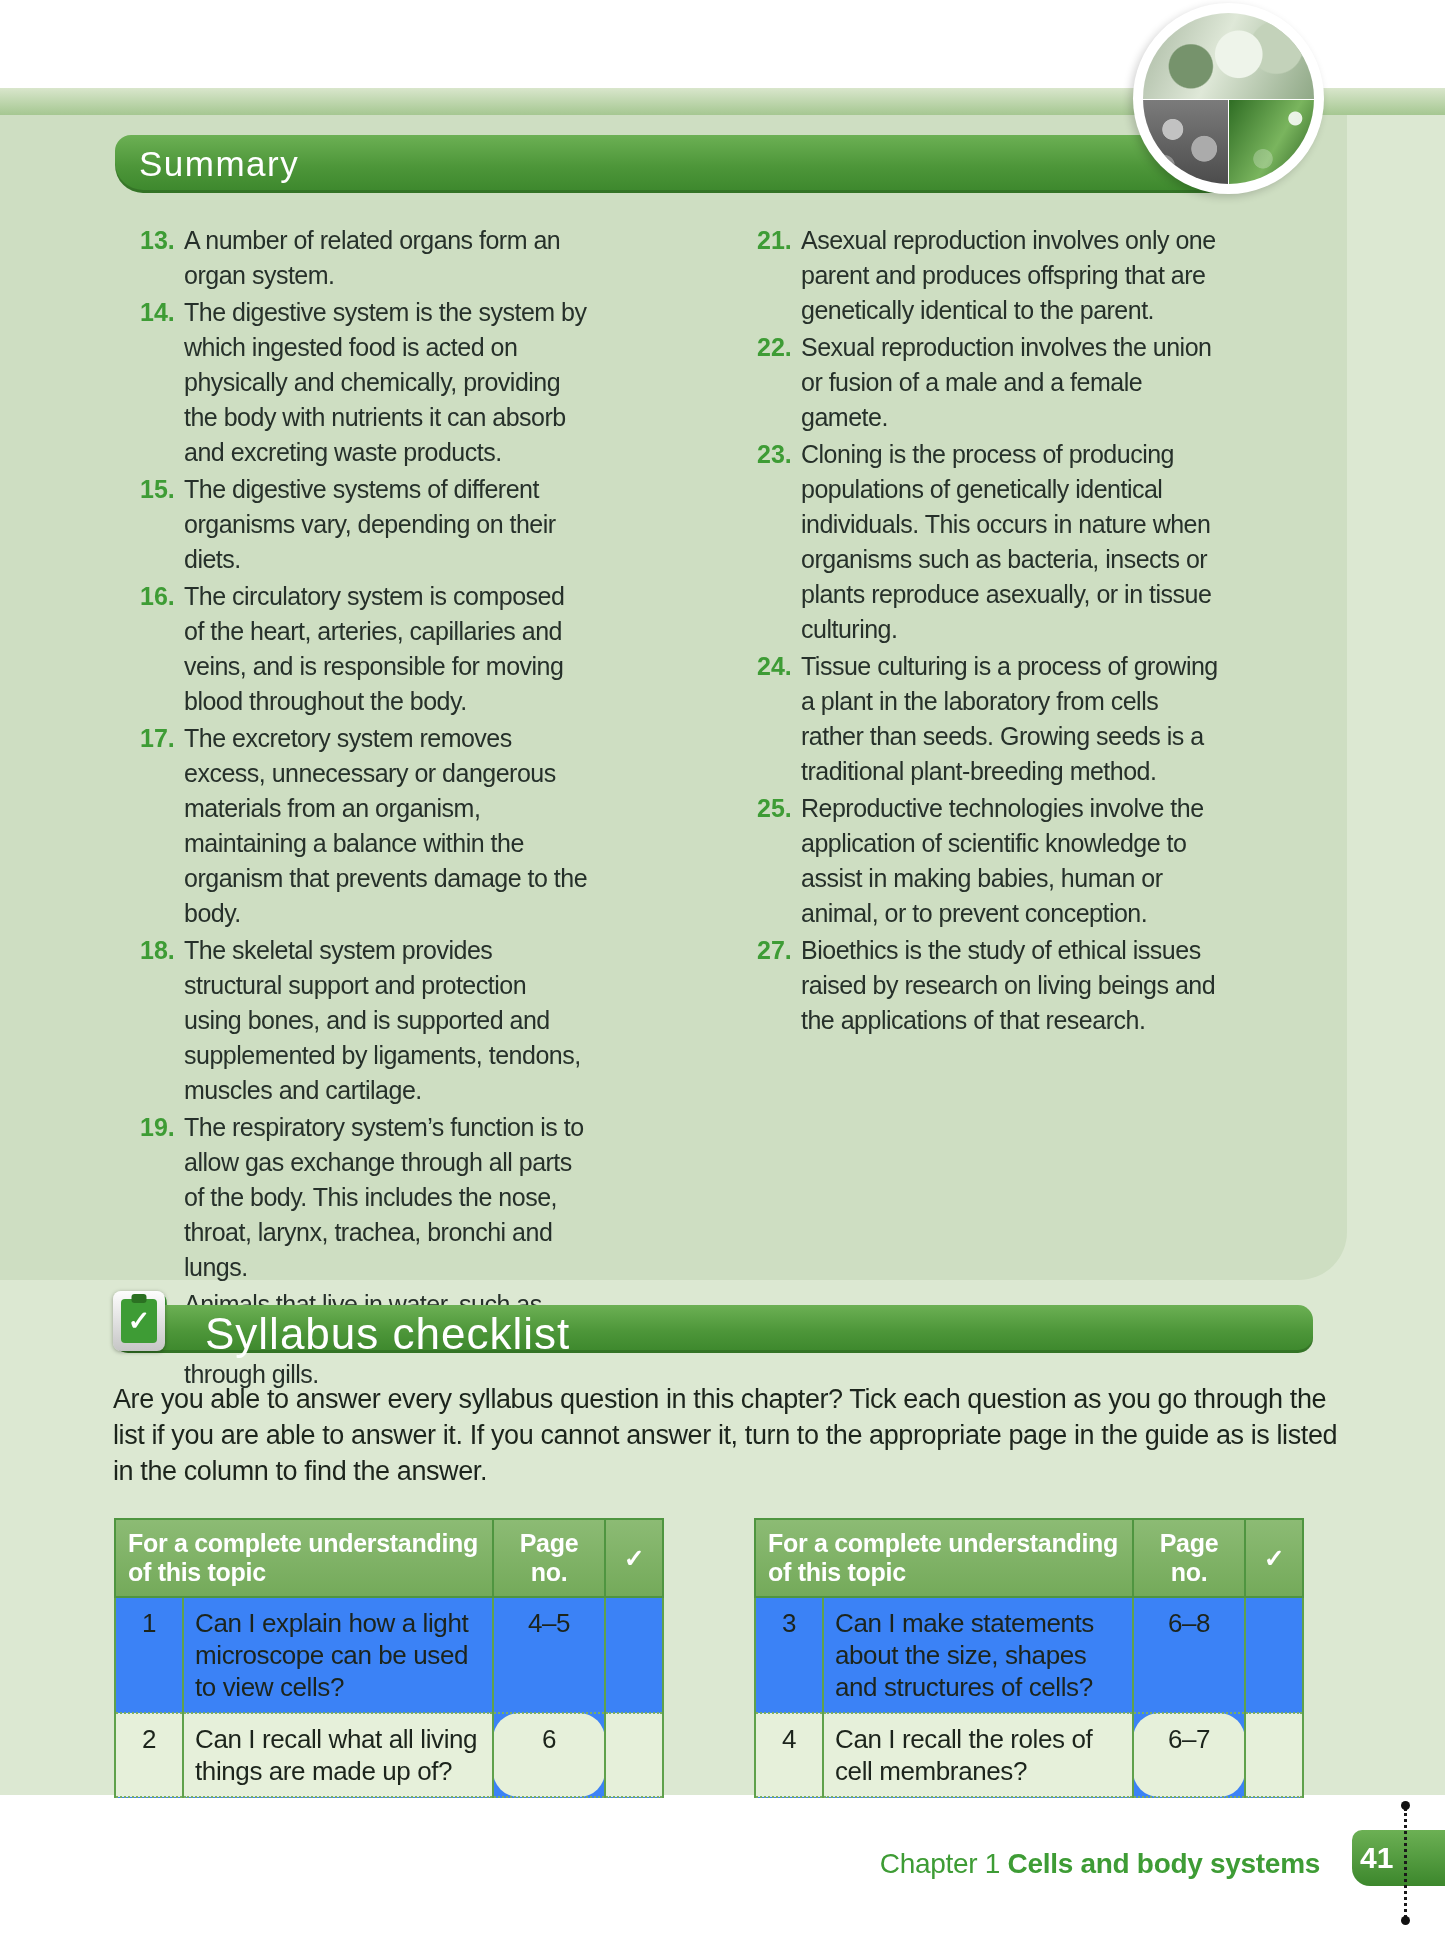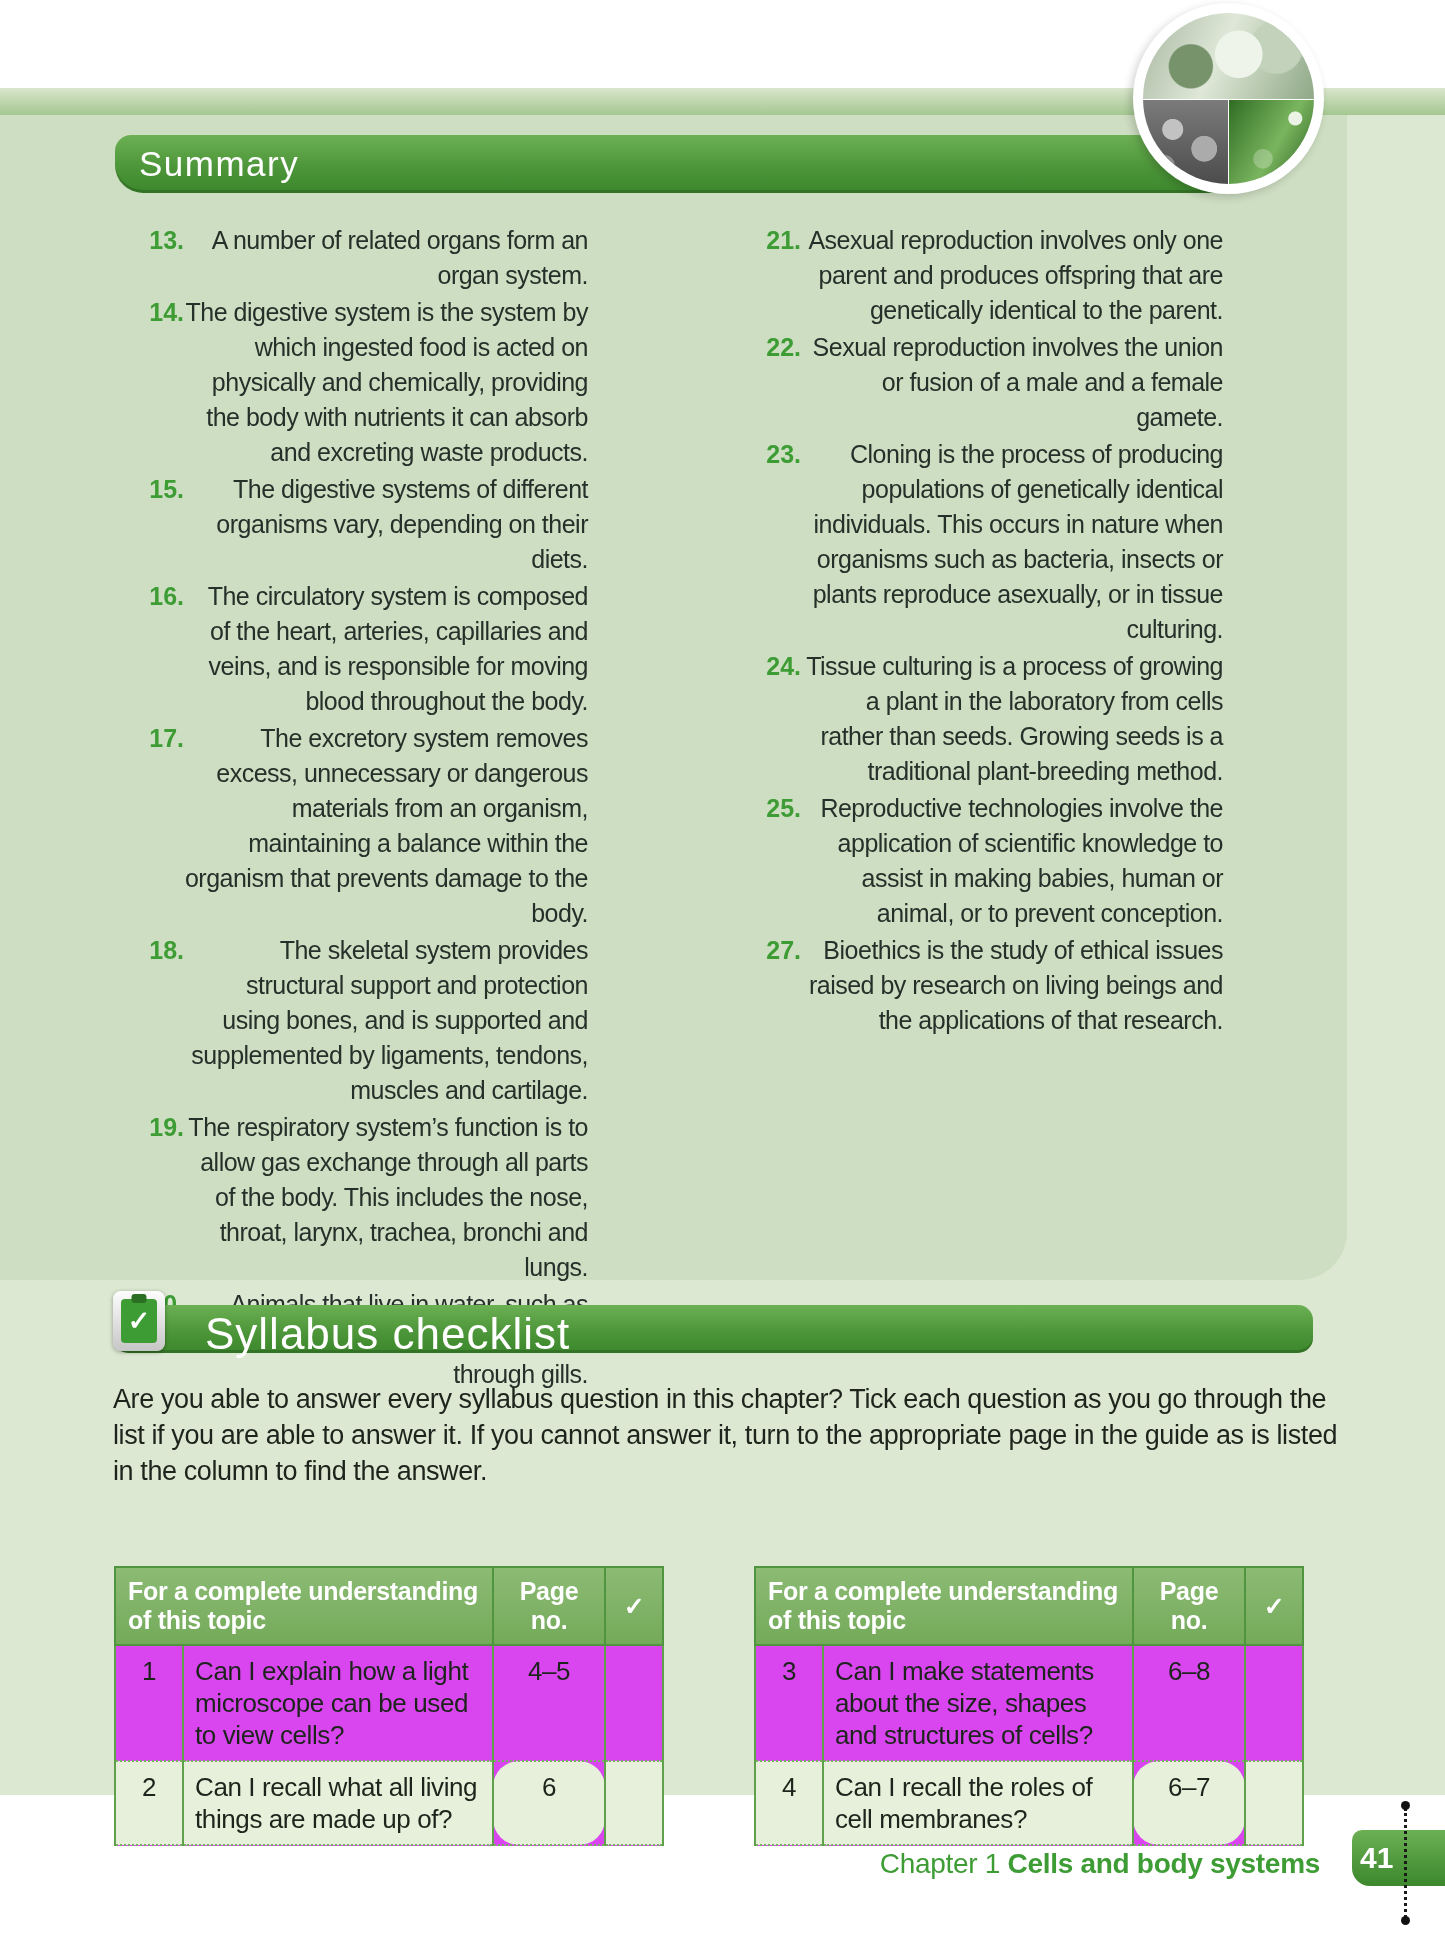--- a/index.html
+++ b/index.html
@@ -37,41 +37,41 @@
       linear-gradient(180deg,#7b7b7b 0%,#4c4c4c 100%);}
   .c-br{position:absolute;bottom:0;right:0;width:49.5%;height:49%;
     background:
       radial-gradient(circle at 78% 22%, rgba(255,255,255,.85) 0 7%, transparent 8%),
       radial-gradient(circle at 40% 70%, rgba(255,255,255,.25) 0 12%, transparent 13%),
       linear-gradient(120deg,#2f6d24 0%,#7ab55e 55%,#255a1c 100%);}
   
   .col{position:absolute;top:223px;}
   .col-left{left:140px;width:448px;}
   .col-right{left:757px;width:466px;}
-  .item{display:flex;margin-bottom:2px;text-align:right;}
+  .item{display:flex;margin-bottom:2px;}
   .item .num{flex:0 0 44px;color:#3e9c35;font-weight:bold;font-size:25px;line-height:35px;}
   .item .txt{flex:1;color:#26302a;font-size:25px;line-height:35px;letter-spacing:-0.5px;}
   
   .syl-bar{position:absolute;left:113px;top:1305px;width:1200px;height:48px;
     background:linear-gradient(180deg,#6cb054 0%,#4d9639 55%,#3c872c 100%);
     border-radius:15px;box-shadow:inset 0 -3px 0 rgba(0,0,0,.15);
     color:#ffffff;font-size:44px;line-height:57px;padding-left:92px;letter-spacing:1px;box-sizing:border-box;}
   .clip-frame{position:absolute;left:113px;top:1291px;width:52px;height:60px;
     background:linear-gradient(180deg,#fdfdfd 0%,#c6c6c6 100%);
     border-radius:8px;box-shadow:0 1px 4px rgba(0,0,0,.35);
     display:flex;align-items:center;justify-content:center;z-index:6;}
   .clip-inner{width:36px;height:44px;background:#3e9c35;border-radius:4px;position:relative;
     color:#ffffff;font-size:27px;font-weight:bold;text-align:center;line-height:44px;}
   .clip-inner::before{content:"";position:absolute;top:-5px;left:50%;transform:translateX(-50%);
     width:15px;height:9px;background:#2b7022;border-radius:3px;}
   .intro{position:absolute;left:113px;top:1381px;width:1245px;margin:0;
     color:#1c241c;font-size:27px;line-height:36px;letter-spacing:-0.4px;}
   
   .tables{position:absolute;left:114px;top:1518px;width:1250px;display:flex;gap:90px;}
-  table.checklist{border-collapse:collapse;table-layout:fixed;width:548px;background:#d946ef;margin-top:48px;}
+  table.checklist{border-collapse:collapse;table-layout:fixed;width:548px;background:#3b82f6;}
   table.checklist col.c-num{width:68px;}
   table.checklist col.c-q{width:310px;}
   table.checklist col.c-pg{width:112px;}
   table.checklist col.c-chk{width:58px;}
   table.checklist th{
     background:linear-gradient(180deg,#8cbb74 0%,#74aa5a 100%);
     color:#ffffff;font-size:25px;line-height:29px;font-weight:bold;text-align:left;
     padding:9px 12px;border:2px solid #4f9540;letter-spacing:-0.3px;}
   table.checklist th.h-pg,table.checklist th.h-chk{text-align:center;}
   table.checklist td{

